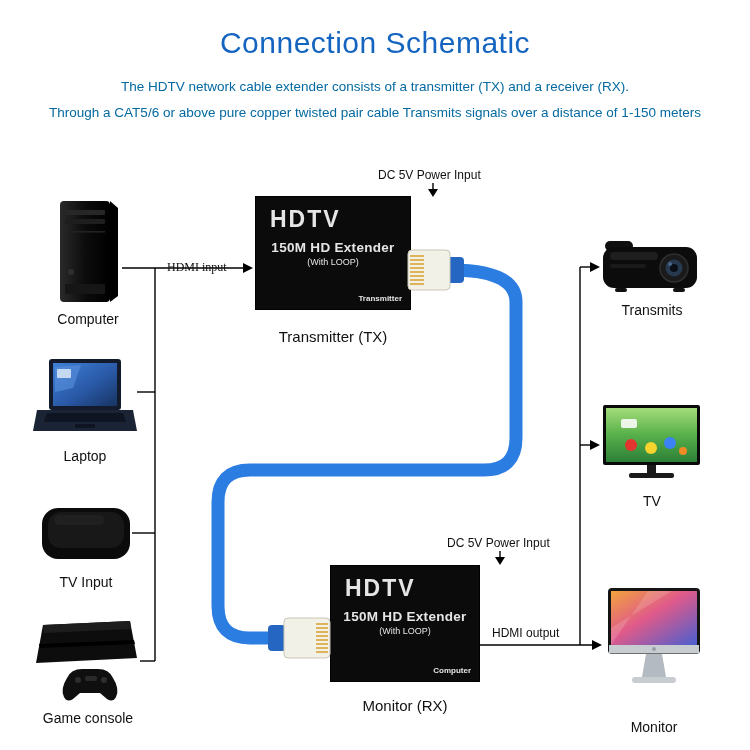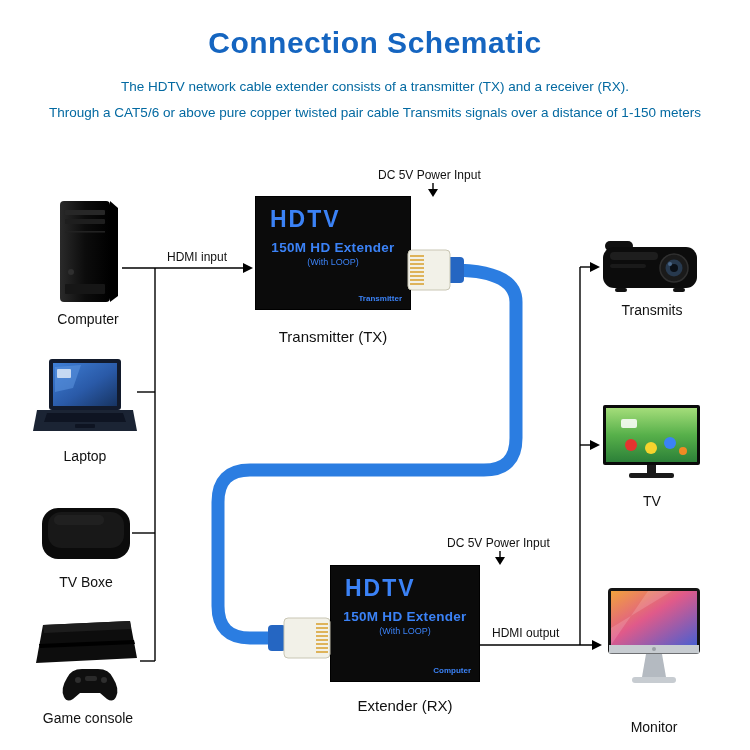--- a/index.html
+++ b/index.html
@@ -3,31 +3,31 @@
 <meta charset="utf-8">
 <style>
   * { margin:0; padding:0; box-sizing:border-box; }
   html,body { background:#ffffff; }
   .stage {
     position:relative; width:750px; height:750px; background:#ffffff;
     font-family:"Liberation Sans","DejaVu Sans",sans-serif; overflow:hidden; color:#111;
   }
   .title {
     position:absolute; top:26px; left:0; width:100%; text-align:center;
-    font-size:30px; font-weight:bold; color:#1565c0; letter-spacing:0.5px;
+    font-size:30px; font-weight:normal; color:#1565c0; letter-spacing:0.5px;
   }
   .sub { position:absolute; left:0; width:100%; text-align:center; font-size:13.5px; color:#0369a1; }
   .sub1 { top:79px; }
   .sub2 { top:105px; }
   .note { position:absolute; font-size:12px; color:#111; white-space:nowrap; z-index:6; }
   .devlabel { position:absolute; font-size:14px; color:#111; text-align:center; z-index:6; }
   .caption { position:absolute; font-size:15px; color:#111; text-align:center; z-index:6; }
   .device { position:absolute; z-index:2; line-height:0; }
   .wires { position:absolute; left:0; top:0; z-index:4; pointer-events:none; }
-  .extender { position:absolute; background:#0b0b0b; color:#3b82f6; z-index:3; border:1px solid #000; }
+  .extender { position:absolute; background:#0b0b0b; color:#e5e5e5; z-index:3; border:1px solid #000; }
   .extender .brand { font-weight:800; font-size:23px; letter-spacing:2px; margin:9px 0 0 14px; }
   .extender .model { text-align:center; font-weight:bold; font-size:13.5px; margin-top:7px; letter-spacing:0.3px; }
   .extender .loop { text-align:center; font-size:9px; margin-top:2px; }
   .extender .tag { position:absolute; right:8px; bottom:6px; font-size:8px; font-weight:bold; }
   .tx-box { left:255px; top:196px; width:156px; height:114px; }
   .rx-box { left:330px; top:565px; width:150px; height:117px; }
 </style>
 </head>
 <body>
 
@@ -89,39 +89,39 @@
           <line x1="316" y1="636" x2="328" y2="636"></line>
         <line x1="316" y1="640" x2="328" y2="640"></line>
           <line x1="316" y1="644" x2="328" y2="644"></line>
         <line x1="316" y1="648" x2="328" y2="648"></line>
           <line x1="316" y1="652" x2="328" y2="652"></line>
       </g>
     </g>
   </svg>
 
   <div class="note" style="left:378px; top:168px;">DC 5V Power Input</div>
-  <div class="note" style="left:167px; top:250px;">HDMI input</div>
+  <div class="note" style="left:167px; top:260px;font-family:Liberation Serif, serif;">HDMI input</div>
   <div class="note" style="left:447px; top:536px;">DC 5V Power Input</div>
   <div class="note" style="left:492px; top:626px;">HDMI output</div>
 
   <div class="extender tx-box">
     <div class="brand">HDTV</div>
     <div class="model">150M HD Extender</div>
     <div class="loop">(With LOOP)</div>
     <div class="tag">Transmitter</div>
   </div>
   <div class="caption" style="left:255px; top:328px; width:156px;">Transmitter (TX)</div>
 
   <div class="extender rx-box">
     <div class="brand">HDTV</div>
     <div class="model">150M HD Extender</div>
     <div class="loop">(With LOOP)</div>
     <div class="tag">Computer</div>
   </div>
-  <div class="caption" style="left:330px; top:697px; width:150px;">Extender (RX)</div>
+  <div class="caption" style="left:330px; top:697px; width:150px;">Monitor (RX)</div>
 
   <div class="device" style="left:48px; top:198px;">
     <svg width="74" height="108" viewBox="0 0 74 108">
       <defs>
         <linearGradient id="gComp" x1="0" y1="0" x2="1" y2="0">
           <stop offset="0" stop-color="#2a2a2a"></stop>
             <stop offset="0.5" stop-color="#0c0c0c"></stop>
             <stop offset="1" stop-color="#000000"></stop>
         </linearGradient>
       </defs>
@@ -156,21 +156,21 @@
   </div>
   <div class="devlabel" style="left:35px; top:448px; width:100px;">Laptop</div>
 
   <div class="device" style="left:40px; top:505px;">
     <svg width="92" height="57" viewBox="0 0 92 57">
       <rect x="2" y="3" width="88" height="51" rx="16" fill="#0b0b0b"></rect>
       <rect x="8" y="7" width="76" height="36" rx="13" fill="#181818"></rect>
       <rect x="14" y="10" width="50" height="10" rx="5" fill="#232323" opacity="0.8"></rect>
     </svg>
   </div>
-  <div class="devlabel" style="left:36px; top:574px; width:100px;">TV Boxe</div>
+  <div class="devlabel" style="left:36px; top:574px; width:100px;">TV Input</div>
 
   <div class="device" style="left:33px; top:618px;">
     <svg width="107" height="87" viewBox="0 0 107 87">
       <polygon points="10,7 97,3 104,40 3,45" fill="#0d0d0d"></polygon>
       <polygon points="10,7 97,3 98,11 11,15" fill="#1d1d1d"></polygon>
       <polygon points="6,26 101,22 102,26 7,30" fill="#000000"></polygon>
       <path d="M34 60 q4 -9 15 -9 h16 q11 0 15 9 q7 11 3 19 q-3 6 -9 2 l-7 -6 h-20 l-7 6 q-6 4 -9 -2 q-4 -8 3 -19 z" fill="#0f0f0f"></path>
       <circle cx="45" cy="62" r="3" fill="#2e2e2e"></circle>
       <circle cx="71" cy="62" r="3" fill="#2e2e2e"></circle>
       <rect x="52" y="58" width="12" height="5" rx="2" fill="#2a2a2a"></rect>

